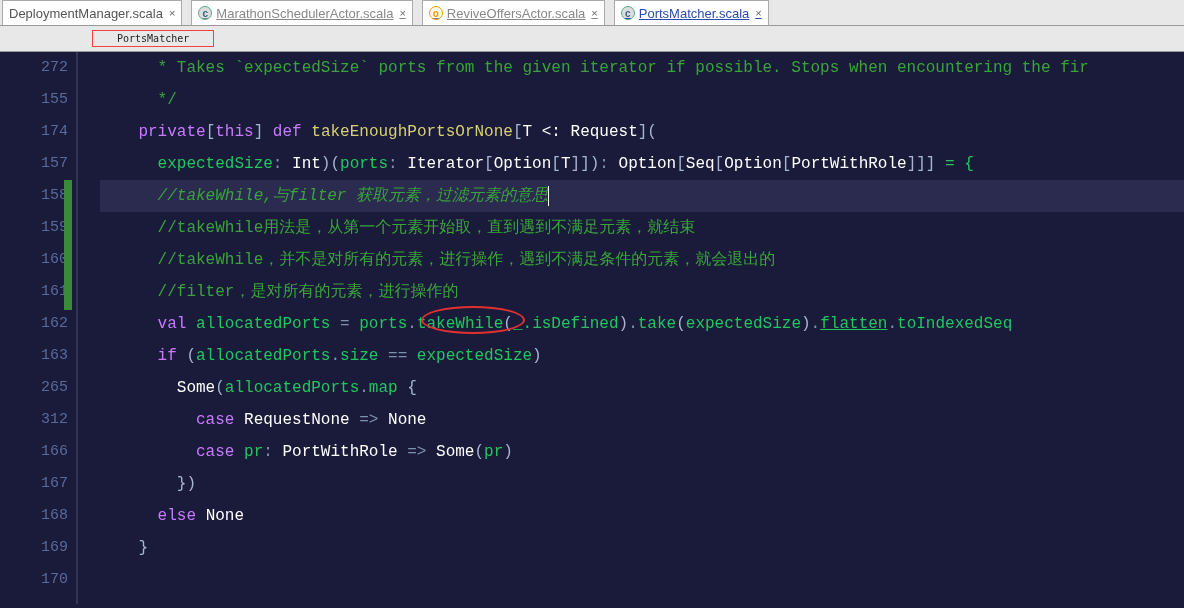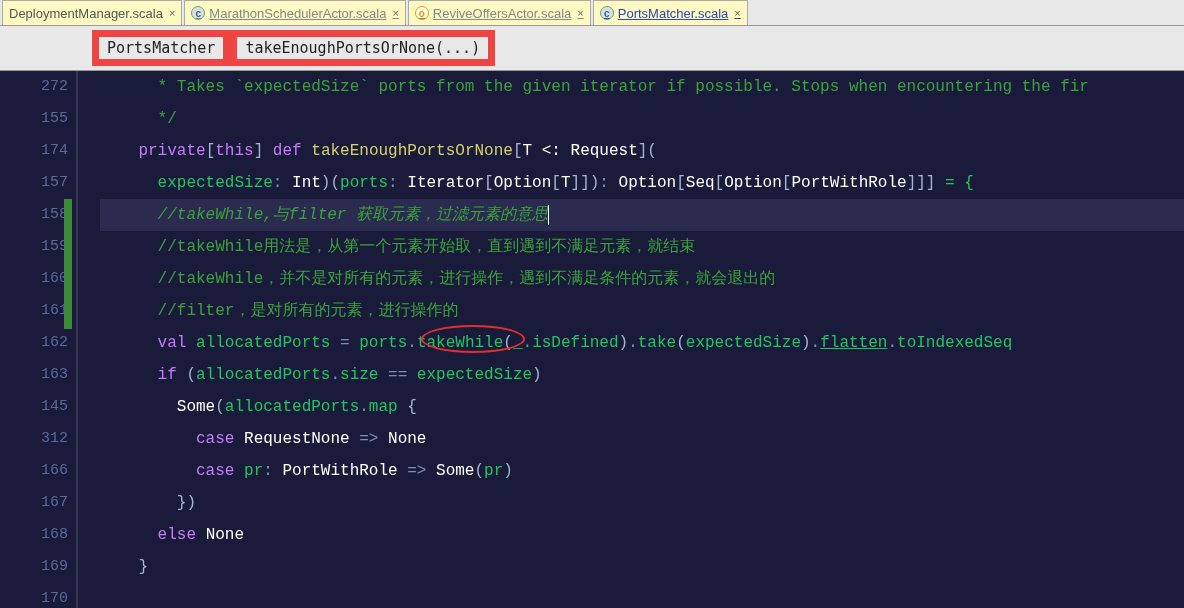--- a/index.html
+++ b/index.html
@@ -16,24 +16,24 @@
   display: flex;
   background: #e8e8e8;
   height: 26px;
   border-bottom: 1px solid #999;
   padding-left: 2px;
 }
 .tab {
   display: flex;
   align-items: center;
   padding: 2px 6px;
-  background: #fef9c3;
+  background: #ffffff;
   border: 1px solid #aaa;
   border-bottom: none;
-  margin-right: 2px;
+  margin-right: 9px;
   font-size: 13px;
   font-family: Arial, sans-serif;
   color: #555;
   cursor: pointer;
   gap: 4px;
 }
 .tab.active-tab { color: #2a4aaf; text-decoration: underline; }
 .tab.inactive { color: #888; }
 .tab-icon {
   width: 14px;
@@ -46,25 +46,25 @@
 .tab-close { color: #666; font-size: 11px; cursor: pointer; padding-left: 2px; }
 .icon-circle-blue { width:14px; height:14px; border-radius:50%; background:#ddd; border:1px solid #5a8; color:#368; display:inline-flex; align-items:center; justify-content:center; font-weight:bold; }
 .icon-circle-orange { width:14px; height:14px; border-radius:50%; background:#ffe; border:1px solid #e90; color:#e90; display:inline-flex; align-items:center; justify-content:center; font-weight:bold; }
 .breadcrumbs {
   display: flex;
   padding: 4px 0 4px 92px;
   background: #e8e8e8;
   border-bottom: 1px solid #999;
 }
 .bc-item {
-  border: 7px solid #ef4444;
+  border: 1px solid #ef4444;
   background: #e8e8e8;
-  padding: 2px 8px;
+  padding: 2px 24px;
   font-family: Consolas, monospace;
-  font-size: 15px;
+  font-size: 10px;
   color: #222;
 }
 .editor {
   display: flex;
   background: #1a1b3a;
   height: calc(100% - 56px);
 }
 .gutter {
   width: 78px;
   background: #1a1b3a;
@@ -144,36 +144,35 @@
   </div>
   <div class="tab active-tab">
     <span class="tab-icon icon-circle-blue">c</span>
     <span>PortsMatcher.scala</span>
     <span class="tab-close">×</span>
   </div>
 </div>
 
 <div class="breadcrumbs">
   <div class="bc-item">PortsMatcher</div>
-  <div class="bc-item">takeEnoughPortsOrNone(...)</div>
 </div>
 
 <div class="editor">
   <div class="gutter" id="gutter">
       <div class="line-num">272</div>
       <div class="line-num">155</div>
       <div class="line-num">174</div>
       <div class="line-num">157</div>
       <div class="line-num">158</div>
       <div class="line-num">159</div>
       <div class="line-num">160</div>
       <div class="line-num">161</div>
       <div class="line-num">162</div>
       <div class="line-num">163</div>
-      <div class="line-num">145</div>
+      <div class="line-num">265</div>
       <div class="line-num">312</div>
       <div class="line-num">166</div>
       <div class="line-num">167</div>
       <div class="line-num">168</div>
       <div class="line-num">169</div>
       <div class="line-num">170</div>
     </div>
   <div class="gutter-extra" style="position:relative">
     <div class="change-mark" style="top:128px"></div>
   </div>

